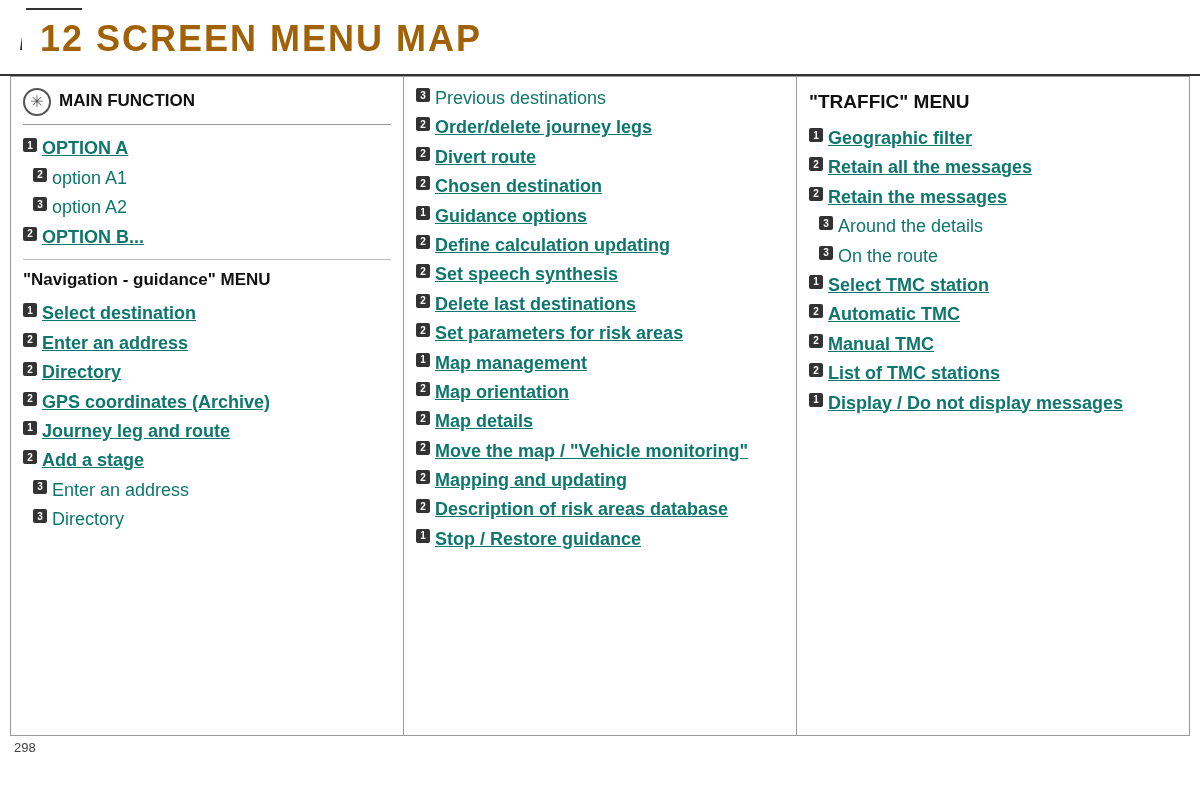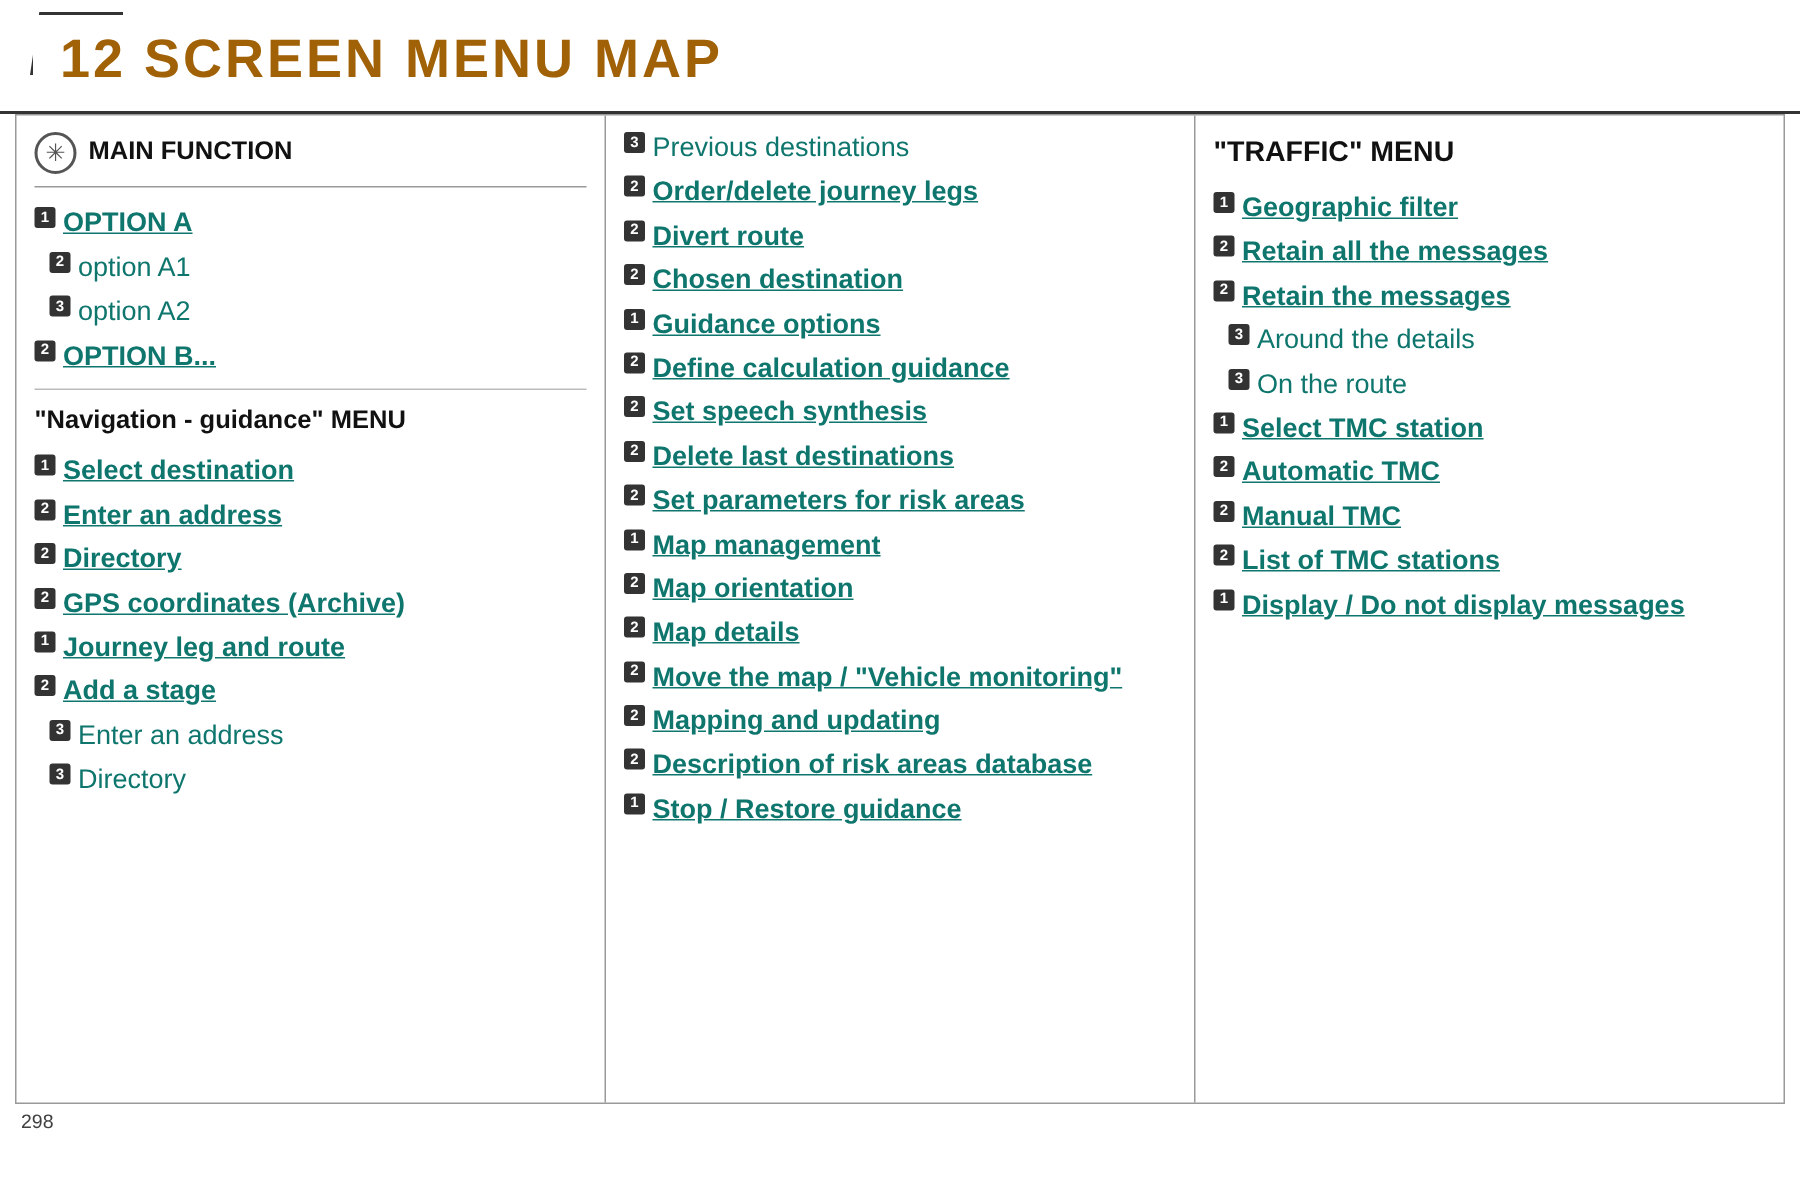--- a/index.html
+++ b/index.html
@@ -241,21 +241,21 @@
         <div class="menu-item">
           <span class="badge">2</span>
           <span class="item-label bold">Chosen destination</span>
         </div>
         <div class="menu-item">
           <span class="badge">1</span>
           <span class="item-label bold">Guidance options</span>
         </div>
         <div class="menu-item">
           <span class="badge">2</span>
-          <span class="item-label bold">Define calculation guidance</span>
+          <span class="item-label bold">Define calculation updating</span>
         </div>
         <div class="menu-item">
           <span class="badge">2</span>
           <span class="item-label bold">Set speech synthesis</span>
         </div>
         <div class="menu-item">
           <span class="badge">2</span>
           <span class="item-label bold">Delete last destinations</span>
         </div>
         <div class="menu-item">

